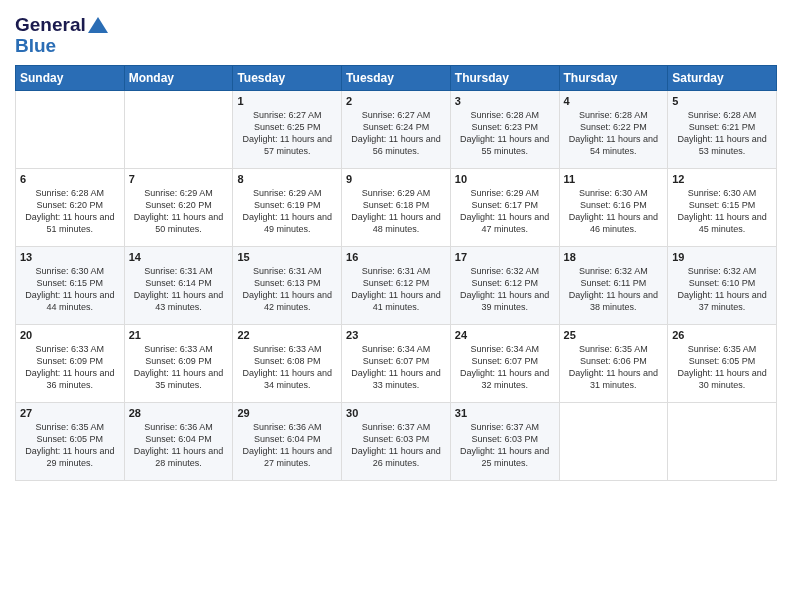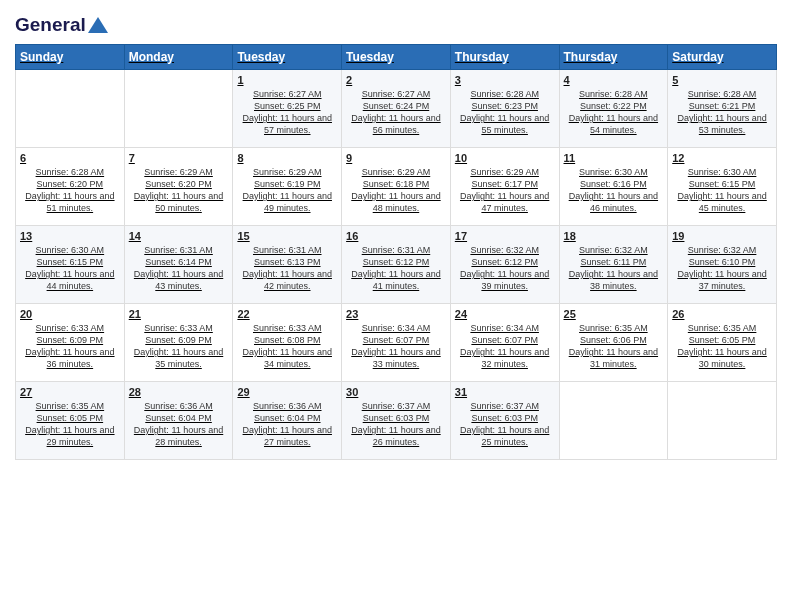--- a/index.html
+++ b/index.html
@@ -35,21 +35,20 @@
       line-height: 1.1;
     }
     .location {
       font-size: 14px;
       color: #555;
     }
     table {
       width: 100%;
       border-collapse: collapse;
       table-layout: fixed;
-      text-decoration: underline;
     }
     thead tr {
       background-color: #2a6db5;
     }
     thead th {
       color: #fff;
       font-size: 12px;
       font-weight: bold;
       padding: 5px 4px;
       text-align: left;
@@ -93,20 +92,21 @@
 
 <div class="container">
   <div class="header">
     <div class="logo">
       <div>
         <div style="font-size:19px;font-weight:bold;color:#1a1a4e;line-height:1.1;">
           <span>General</span><svg width="20" height="16" viewBox="0 0 20 16" style="vertical-align:middle;margin-left:2px;margin-bottom:2px;">
               <polygon points="0,16 10,0 20,16" fill="#2a6db5"></polygon>
             </svg>
         </div>
+        <div style="font-size:19px;font-weight:bold;color:#2a6db5;line-height:1.1;">Blue</div>
       </div>
     </div>
     <div class="title-block">
       <div class="month-title"></div>
       <div class="location"></div>
     </div>
   </div>
 
   <table>
     <thead>

